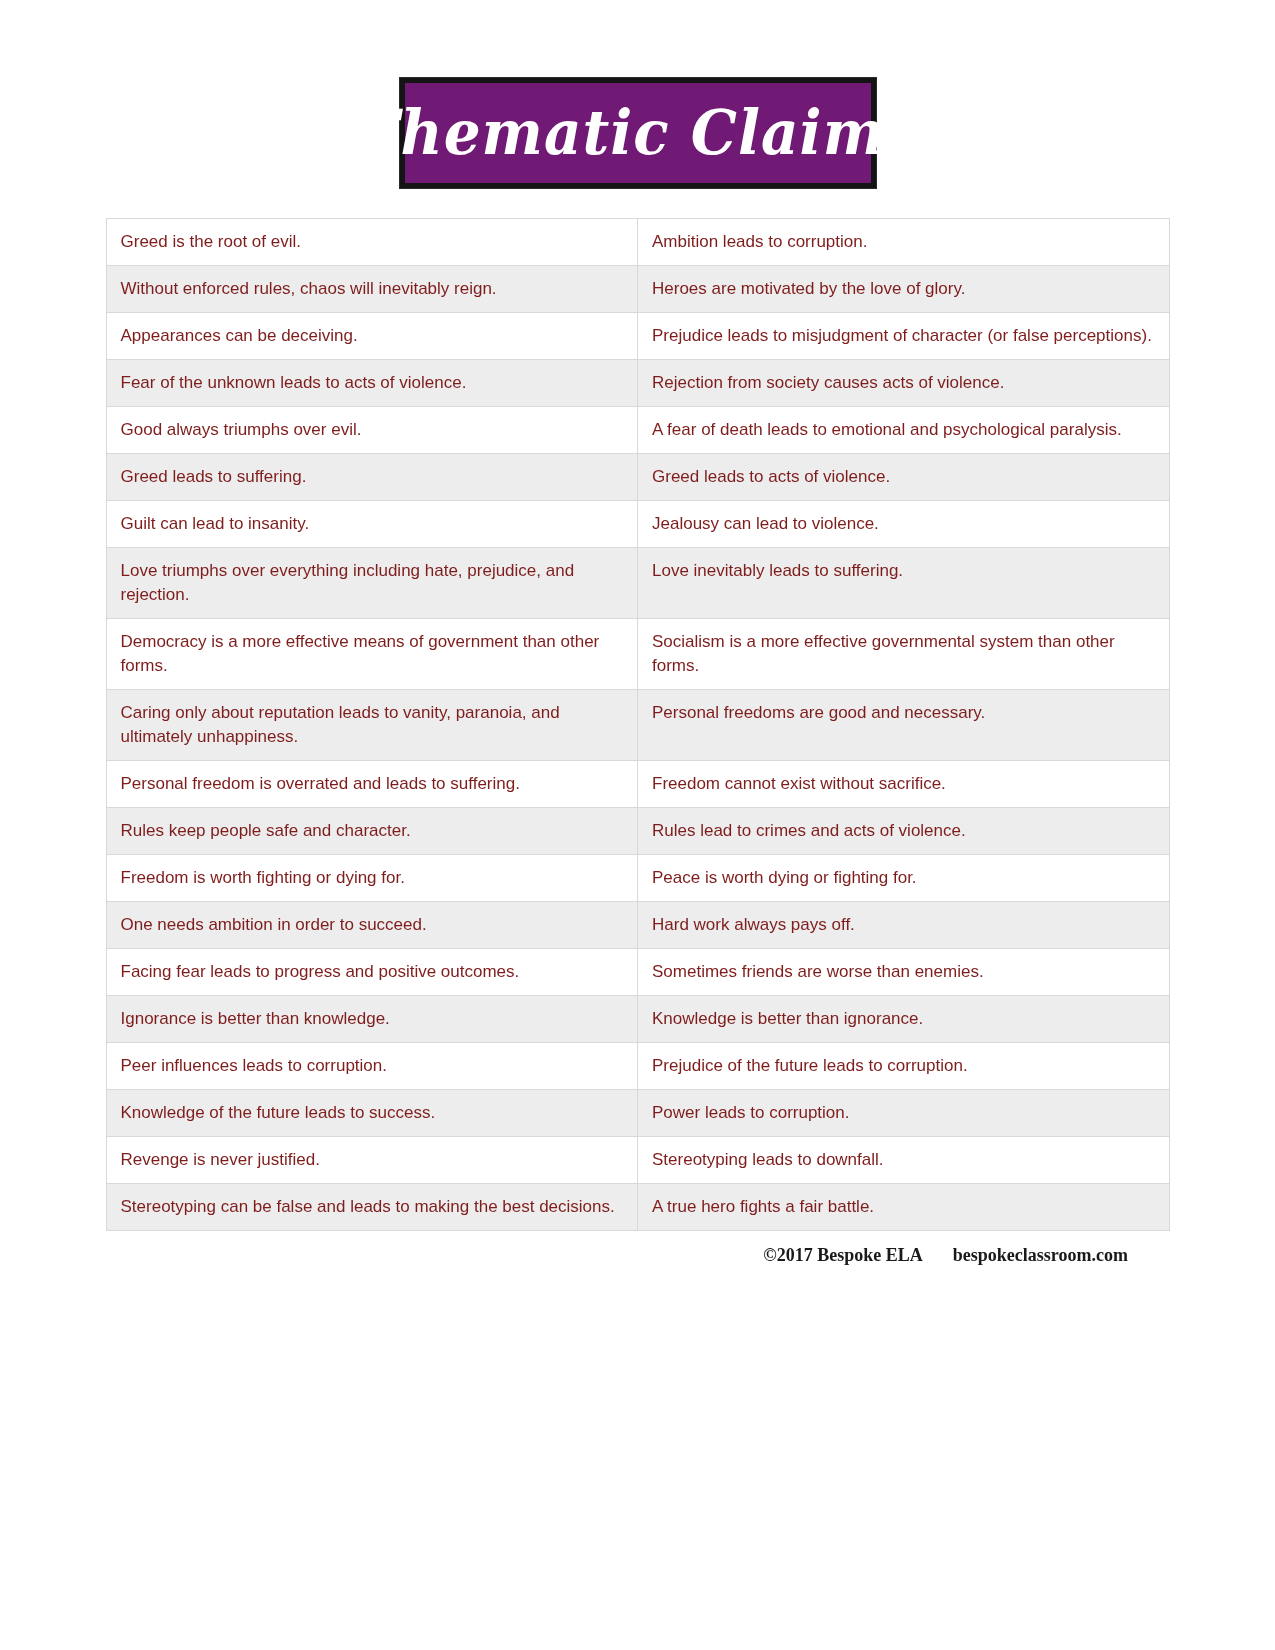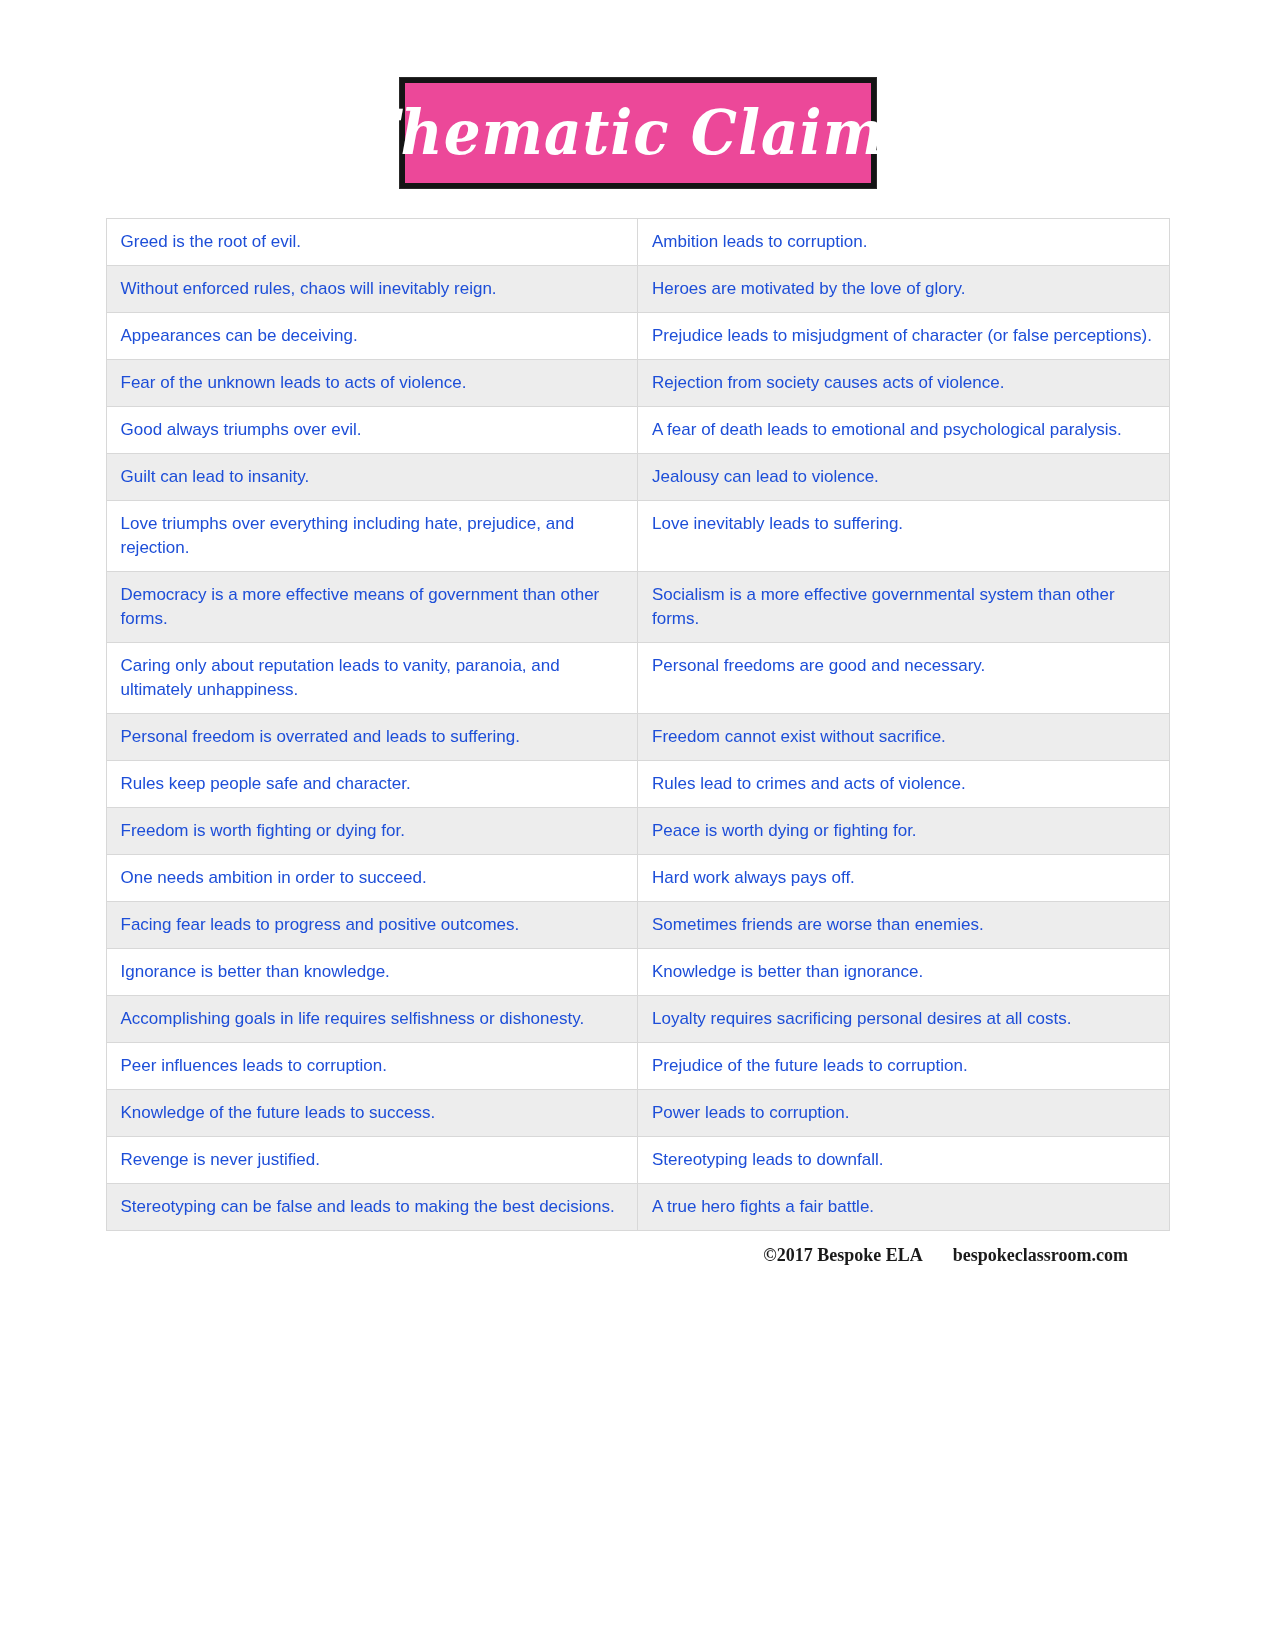--- a/index.html
+++ b/index.html
@@ -13,21 +13,21 @@
 
   
   .banner-wrap {
     padding-top: 78px;
     display: flex;
     justify-content: center;
   }
   .banner {
     width: 476px;
     height: 110px;
-    background: #ec4899;
+    background: #701a75;
     border: 5px solid #141414;
     box-shadow: 0 0 0 1px #2a2a2a;
     display: flex;
     align-items: center;
     justify-content: center;
   }
   .banner-title {
     font-family: "DejaVu Serif", serif;
     font-style: italic;
     font-weight: 700;
@@ -45,21 +45,21 @@
     border-collapse: collapse;
     table-layout: fixed;
   }
   .claims-table td {
     width: 50%;
     border: 1px solid #d8d8d8;
     vertical-align: top;
     padding: 11px 14px;
     font-size: 17px;
     line-height: 24px;
-    color: #1d4ed8;
+    color: #7f1d1d;
     background: #ffffff;
   }
   .claims-table tr:nth-child(even) td {
     background: #ededed;
   }
 
   
   .footer {
     margin-top: 14px;
     width: 1128px;
@@ -97,20 +97,24 @@
     </tr>
     <tr>
       <td>Fear of the unknown leads to acts of violence.</td>
       <td>Rejection from society causes acts of violence.</td>
     </tr>
     <tr>
       <td>Good always triumphs over evil.</td>
       <td>A fear of death leads to emotional and psychological paralysis.</td>
     </tr>
     <tr>
+      <td>Greed leads to suffering.</td>
+      <td>Greed leads to acts of violence.</td>
+    </tr>
+    <tr>
       <td>Guilt can lead to insanity.</td>
       <td>Jealousy can lead to violence.</td>
     </tr>
     <tr>
       <td>Love triumphs over everything including hate, prejudice, and rejection.</td>
       <td>Love inevitably leads to suffering.</td>
     </tr>
     <tr>
       <td>Democracy is a more effective means of government than other forms.</td>
       <td>Socialism is a more effective governmental system than other forms.</td>
@@ -137,24 +141,20 @@
     </tr>
     <tr>
       <td>Facing fear leads to progress and positive outcomes.</td>
       <td>Sometimes friends are worse than enemies.</td>
     </tr>
     <tr>
       <td>Ignorance is better than knowledge.</td>
       <td>Knowledge is better than ignorance.</td>
     </tr>
     <tr>
-      <td>Accomplishing goals in life requires selfishness or dishonesty.</td>
-      <td>Loyalty requires sacrificing personal desires at all costs.</td>
-    </tr>
-    <tr>
       <td>Peer influences leads to corruption.</td>
       <td>Prejudice of the future leads to corruption.</td>
     </tr>
     <tr>
       <td>Knowledge of the future leads to success.</td>
       <td>Power leads to corruption.</td>
     </tr>
     <tr>
       <td>Revenge is never justified.</td>
       <td>Stereotyping leads to downfall.</td>

